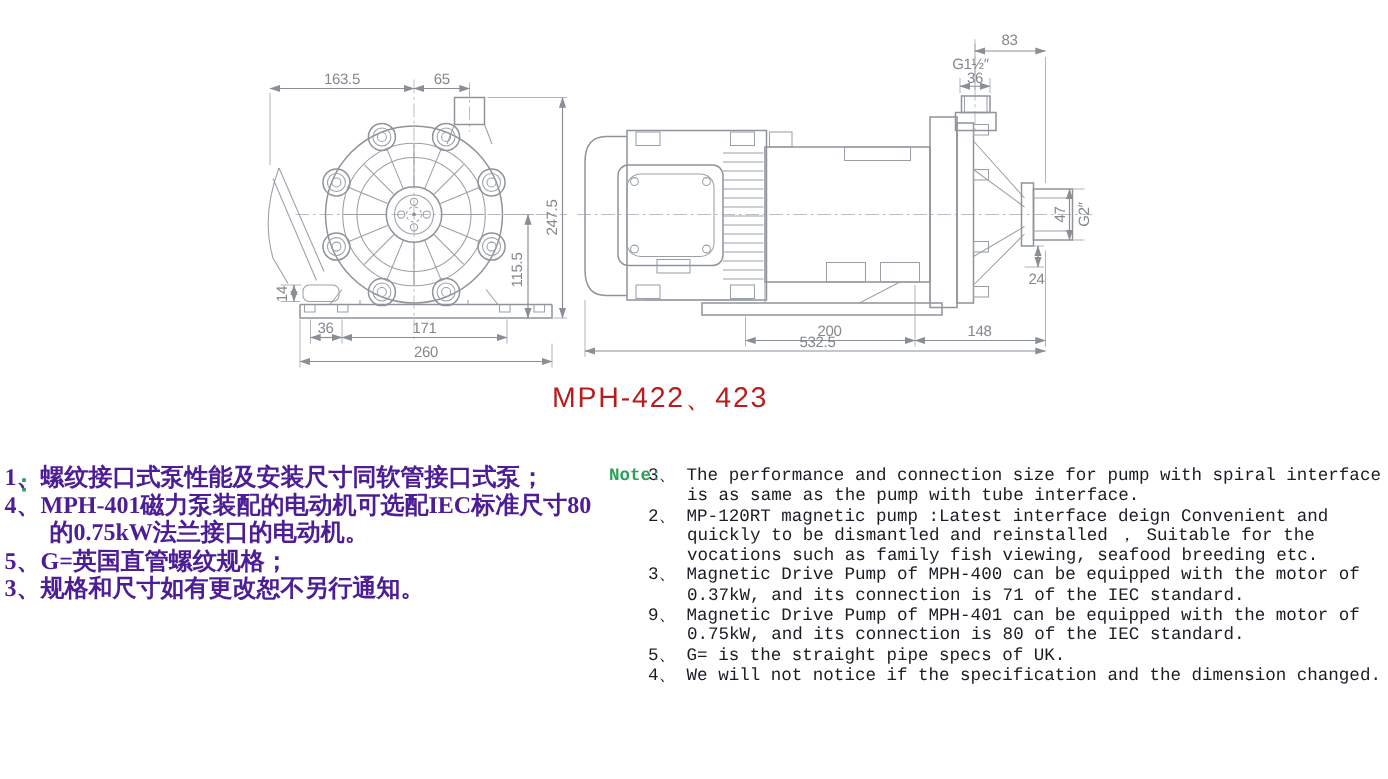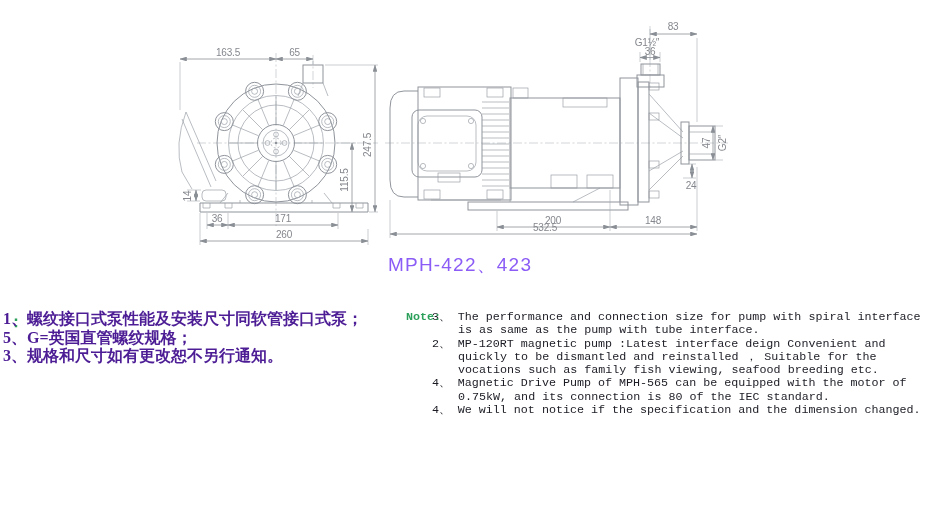--- a/index.html
+++ b/index.html
@@ -7,22 +7,22 @@
           font-family:"Liberation Sans",sans-serif;}
   svg{position:absolute;}
   
   .ol{stroke:#8f949b;stroke-width:1;fill:none;}
   .ol2{stroke:#9ba0a7;stroke-width:0.7;fill:none;}
   .dl{stroke:#8a8f96;stroke-width:0.8;fill:none;}
   .el{stroke:#a6abb2;stroke-width:0.6;fill:none;}
   .cl{stroke:#b3b8be;stroke-width:0.6;fill:none;stroke-dasharray:9 2.5 2 2.5;}
   .dt{fill:#84878d;font-size:10px;font-family:"Liberation Sans",sans-serif;letter-spacing:-0.2px;}
   
-  .title{position:absolute;left:388px;top:252px;font-size:19px;font-weight:500;
-         letter-spacing:1.2px;color:#8b5cf6;}
+  .title{position:absolute;left:368px;top:252px;font-size:19px;font-weight:500;
+         letter-spacing:1.2px;color:#b91c1c;}
   
   .cn-colon{position:absolute;left:8px;top:312px;color:#2ca05a;font-size:16px;font-weight:700;
             font-family:"Liberation Serif",serif;}
   .notes-cn{position:absolute;left:3px;top:310px;width:404px;color:#4c1d95;
             font-family:"Liberation Serif",serif;font-size:16px;font-weight:600;
             line-height:18.6px;}
   .notes-cn .item{padding-left:30px;text-indent:-30px;}
   
   .notes-en{position:absolute;left:406px;top:311px;width:516px;color:#1b1c24;
             font-family:Liberation Mono, monospace;font-size:11.7px;line-height:13.3px;}
@@ -250,27 +250,30 @@
       <line class="dl" x1="7" y1="222" x2="314" y2="222" marker-start="url(#mb)" marker-end="url(#mb)"></line>
       <text class="dt" x="162" y="219" text-anchor="middle">532.5</text>
     </g>
   </svg>
 
   <div class="title">MPH-422、423</div>
 
   <span class="cn-colon">：</span>
   <div class="notes-cn">
     <div class="item">1、螺纹接口式泵性能及安装尺寸同软管接口式泵；</div>
+    <div class="item">4、MPH-401磁力泵装配的电动机可选配IEC标准尺寸80的0.75kW法兰接口的电动机。</div>
     <div class="item">5、G=英国直管螺纹规格；</div>
     <div class="item">3、规格和尺寸如有更改恕不另行通知。</div>
   </div>
 
   <div class="notes-en">
     <span class="note-label">Note:</span>
     <div class="list">
       <div class="item">3、 The performance and connection size for pump with spiral interface is as same as the pump with tube interface.</div>
       <div class="item">2、 MP-120RT  magnetic pump :Latest interface deign Convenient and quickly to be dismantled and reinstalled ， Suitable for the vocations such as family fish viewing, seafood breeding etc.</div>
-      <div class="item">4、 Magnetic Drive Pump of  MPH-565 can be equipped with the motor of  0.75kW, and its connection is 80 of the IEC standard.</div>
+      <div class="item">3、 Magnetic Drive Pump of MPH-400 can be equipped with the motor of  0.37kW, and its connection is 71 of the IEC standard.</div>
+      <div class="item">9、 Magnetic Drive Pump of  MPH-401 can be equipped with the motor of  0.75kW, and its connection is 80 of the IEC standard.</div>
+      <div class="item">5、 G= is the straight pipe specs of UK.</div>
       <div class="item">4、 We will not notice if the specification and the dimension changed.</div>
     </div>
   </div>
 
 </div>
 
 </body></html>

